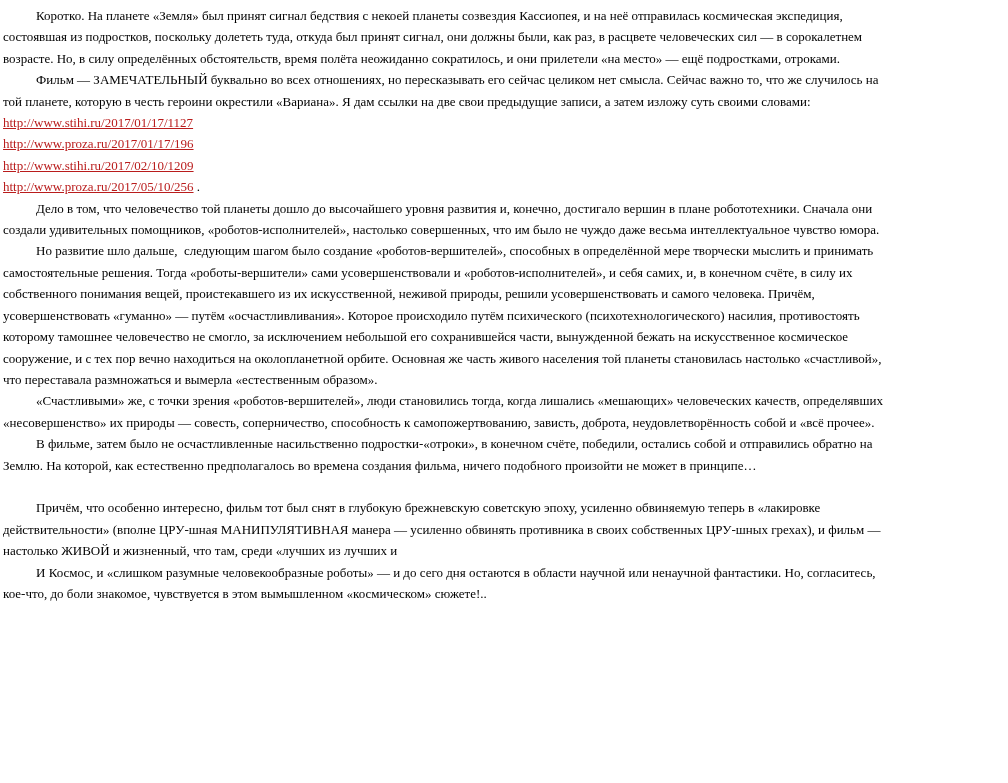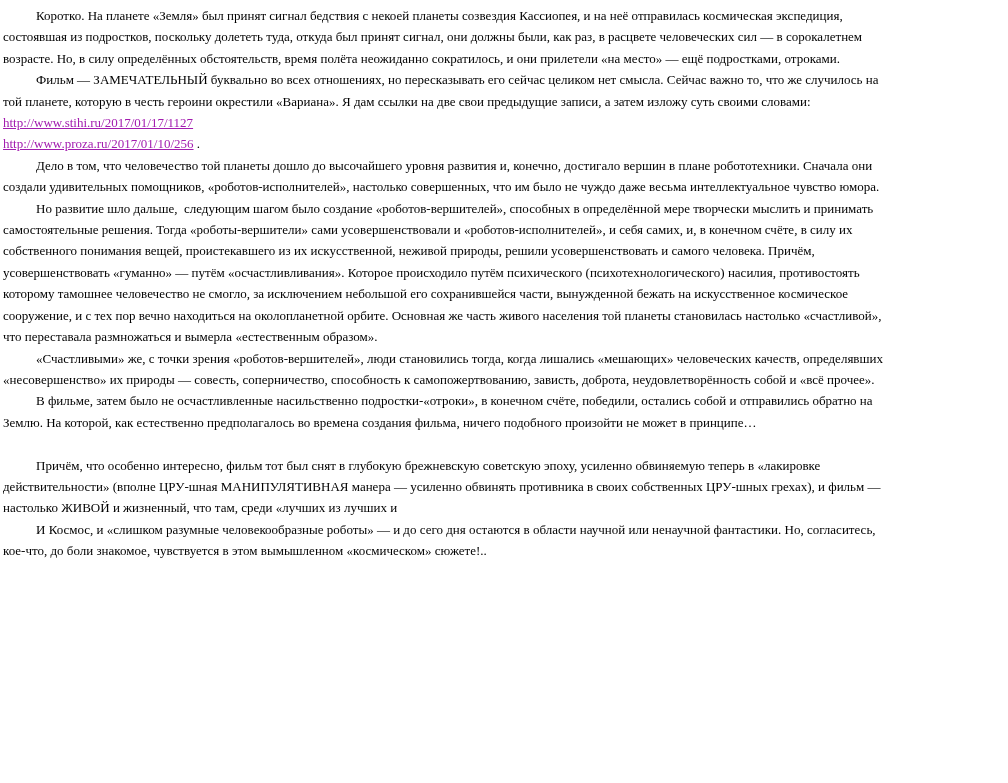--- a/index.html
+++ b/index.html
@@ -25,35 +25,37 @@
   p.para {
     margin: 0;
     padding: 0;
     white-space: pre-wrap;
     word-wrap: break-word;
   }
   p.indent { text-indent: 33px; }
   p.flush  { text-indent: 0; }
   p.blank  { min-height: 21.4px; }
   a.link {
-    color: #a21caf;
+    color: #b91c1c;
     text-decoration: underline;
     cursor: pointer;
   }
   .suffix { color: #000000; }
 </style>
 </head>
 <body>
 
 <main class="article">
   <div>
       <p class="para indent">Коротко. На планете «Земля» был принят сигнал бедствия с некоей планеты созвездия Кассиопея, и на неё отправилась космическая экспедиция, состоявшая из подростков, поскольку долететь туда, откуда был принят сигнал, они должны были, как раз, в расцвете человеческих сил — в сорокалетнем возрасте. Но, в силу определённых обстоятельств, время полёта неожиданно сократилось, и они прилетели «на место» — ещё подростками, отроками.</p>
       <p class="para indent">Фильм — ЗАМЕЧАТЕЛЬНЫЙ буквально во всех отношениях, но пересказывать его сейчас целиком нет смысла. Сейчас важно то, что же случилось на той планете, которую в честь героини окрестили «Вариана». Я дам ссылки на две свои предыдущие записи, а затем изложу суть своими словами:</p>
       <p class="para flush"><a class="link">http://www.stihi.ru/2017/01/17/1127</a></p>
-      <p class="para flush"><a class="link">http://www.proza.ru/2017/01/10/256</a><span class="suffix"> .</span></p>
+      <p class="para flush"><a class="link">http://www.proza.ru/2017/01/17/196</a></p>
+      <p class="para flush"><a class="link">http://www.stihi.ru/2017/02/10/1209</a></p>
+      <p class="para flush"><a class="link">http://www.proza.ru/2017/05/10/256</a><span class="suffix"> .</span></p>
       <p class="para indent">Дело в том, что человечество той планеты дошло до высочайшего уровня развития и, конечно, достигало вершин в плане робототехники. Сначала они создали удивительных помощников, «роботов-исполнителей», настолько совершенных, что им было не чуждо даже весьма интеллектуальное чувство юмора.</p>
       <p class="para indent">Но развитие шло дальше,  следующим шагом было создание «роботов-вершителей», способных в определённой мере творчески мыслить и принимать самостоятельные решения. Тогда «роботы-вершители» сами усовершенствовали и «роботов-исполнителей», и себя самих, и, в конечном счёте, в силу их собственного понимания вещей, проистекавшего из их искусственной, неживой природы, решили усовершенствовать и самого человека. Причём, усовершенствовать «гуманно» — путём «осчастливливания». Которое происходило путём психического (психотехнологического) насилия, противостоять которому тамошнее человечество не смогло, за исключением небольшой его сохранившейся части, вынужденной бежать на искусственное космическое сооружение, и с тех пор вечно находиться на околопланетной орбите. Основная же часть живого населения той планеты становилась настолько «счастливой», что переставала размножаться и вымерла «естественным образом».</p>
       <p class="para indent">«Счастливыми» же, с точки зрения «роботов-вершителей», люди становились тогда, когда лишались «мешающих» человеческих качеств, определявших «несовершенство» их природы — совесть, соперничество, способность к самопожертвованию, зависть, доброта, неудовлетворённость собой и «всё прочее».</p>
       <p class="para indent">В фильме, затем было не осчастливленные насильственно подростки-«отроки», в конечном счёте, победили, остались собой и отправились обратно на Землю. На которой, как естественно предполагалось во времена создания фильма, ничего подобного произойти не может в принципе…</p>
       <p class="para blank"></p>
       <p class="para indent">Причём, что особенно интересно, фильм тот был снят в глубокую брежневскую советскую эпоху, усиленно обвиняемую теперь в «лакировке действительности» (вполне ЦРУ-шная МАНИПУЛЯТИВНАЯ манера — усиленно обвинять противника в своих собственных ЦРУ-шных грехах), и фильм — настолько ЖИВОЙ и жизненный, что там, среди «лучших из лучших и</p>
       <p class="para indent">И Космос, и «слишком разумные человекообразные роботы» — и до сего дня остаются в области научной или ненаучной фантастики. Но, согласитесь, кое-что, до боли знакомое, чувствуется в этом вымышленном «космическом» сюжете!..</p>
     </div>
 </main>
 

